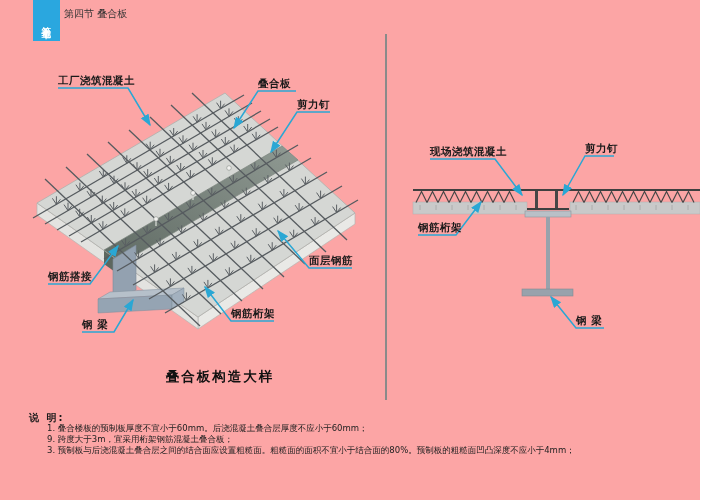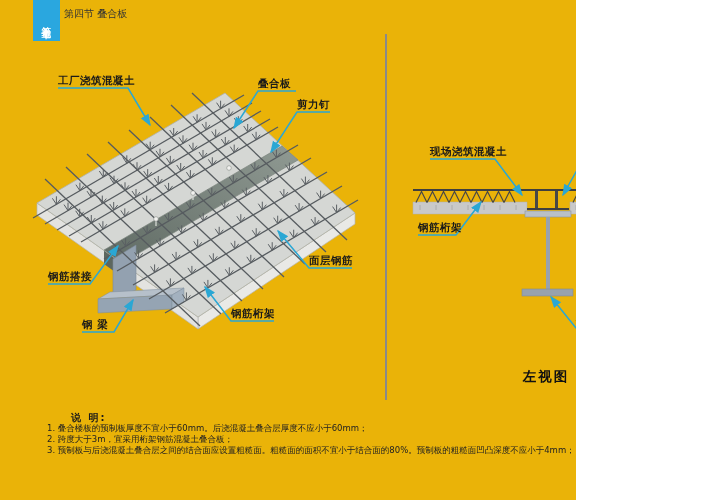--- a/index.html
+++ b/index.html
@@ -1,30 +1,30 @@
 <!DOCTYPE html>
 <html><head>
 <meta charset="utf-8">
 <style>
   html,body{margin:0;padding:0;background:#ffffff;}
-  .page{position:relative;width:576px;height:500px;background:#eab308;overflow:hidden;
+  .page{position:relative;width:700px;height:500px;background:#fca5a5;overflow:hidden;
         font-family:"DejaVu Sans",sans-serif;color:#1a1a1a;}
   
   .chapter-badge{position:absolute;left:33px;top:0;width:27px;height:41px;background:#2aa7df;
         color:#fff;display:flex;align-items:center;justify-content:center;
         writing-mode:vertical-rl;text-orientation:upright;font-size:9.5px;font-weight:bold;
         letter-spacing:1px;line-height:1;}
   .section-label{position:absolute;left:64px;top:7px;font-size:10px;color:#333;}
   .page-title{position:absolute;left:70px;top:20px;font-size:15px;font-weight:bold;letter-spacing:1px;color:#111;}
   .divider{position:absolute;left:385px;top:34px;width:1.5px;height:366px;background:#8a8a8a;}
   .diagram-caption{position:absolute;font-size:13.5px;font-weight:bold;letter-spacing:2px;text-align:center;color:#111;}
   #caption-left{left:40px;top:368px;width:360px;}
   #caption-right{left:390px;top:368px;width:312px;}
   
-  .notes-heading{position:absolute;left:29px;top:411px;font-size:10px;font-weight:bold;letter-spacing:2px;margin-left:42px;}
+  .notes-heading{position:absolute;left:29px;top:411px;font-size:10px;font-weight:bold;letter-spacing:2px;}
   .notes-list{position:absolute;left:47px;top:423px;width:640px;font-size:8.5px;line-height:11px;color:#222;}
   .notes-list div{white-space:nowrap;}
   
   svg{position:absolute;}
   #iso{left:28px;top:55px;}
   #side{left:395px;top:130px;}
   .rebar{stroke:#565b5f;stroke-width:1.3;}
   .spike{stroke:#5a5f63;stroke-width:1;fill:none;}
   .leader{stroke:#2aa7d4;stroke-width:1.5;fill:none;}
   .lbl{font-family:"DejaVu Sans",sans-serif;font-size:10.5px;font-weight:600;fill:#1a1a1a;letter-spacing:.5px;}
@@ -162,22 +162,22 @@
       <text class="lbl" x="585" y="152">剪力钉</text>
 
       <path class="leader" d="M418,235 H456 L481,202" marker-end="url(#arw)"></path>
       <text class="lbl" x="418" y="231">钢筋桁架</text>
 
       <path class="leader" d="M604,328 H576 L551,297" marker-end="url(#arw)"></path>
       <text class="lbl" x="576" y="324">钢 梁</text>
     </g>
   </svg>
 
-  <div id="caption-right" class="diagram-caption">左视图</div>
+  <div id="caption-left" class="diagram-caption">叠合板构造大样</div>
 
   <div class="notes-heading">说 明:</div>
   <div class="notes-list">
     <div>1. 叠合楼板的预制板厚度不宜小于60mm。后浇混凝土叠合层厚度不应小于60mm；</div>
-    <div>2. 跨度大于3m，宜采用桁架钢筋混凝土叠合板；</div>
+    <div>9. 跨度大于3m，宜采用桁架钢筋混凝土叠合板；</div>
     <div>3. 预制板与后浇混凝土叠合层之间的结合面应设置粗糙面。粗糙面的面积不宜小于结合面的80%。预制板的粗糙面凹凸深度不应小于4mm；</div>
   </div>
 
 </div>
 
 </body></html>

